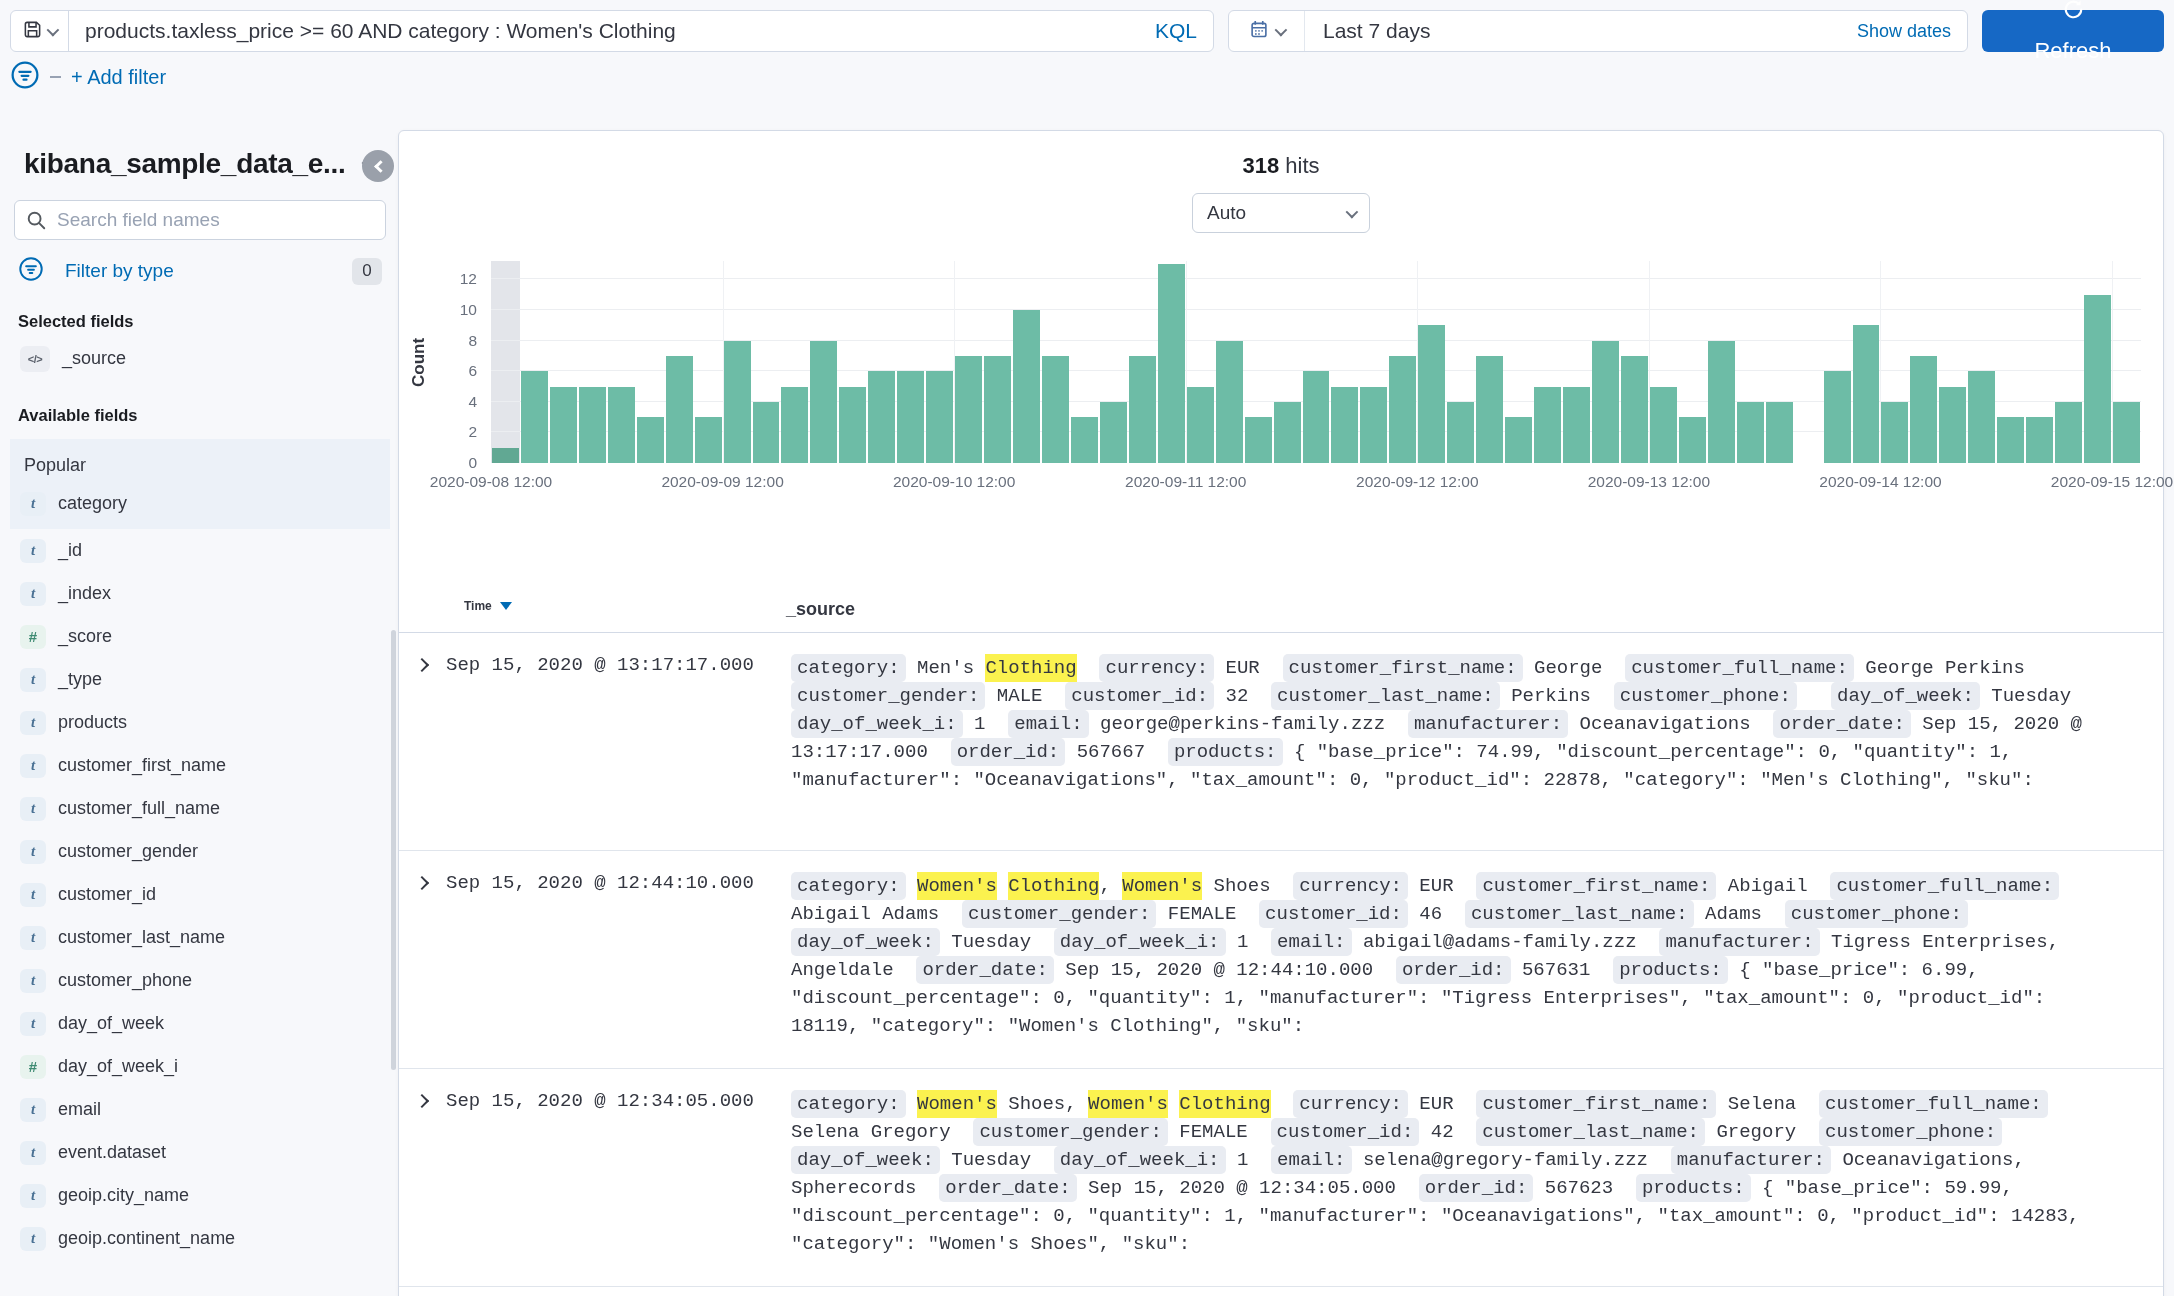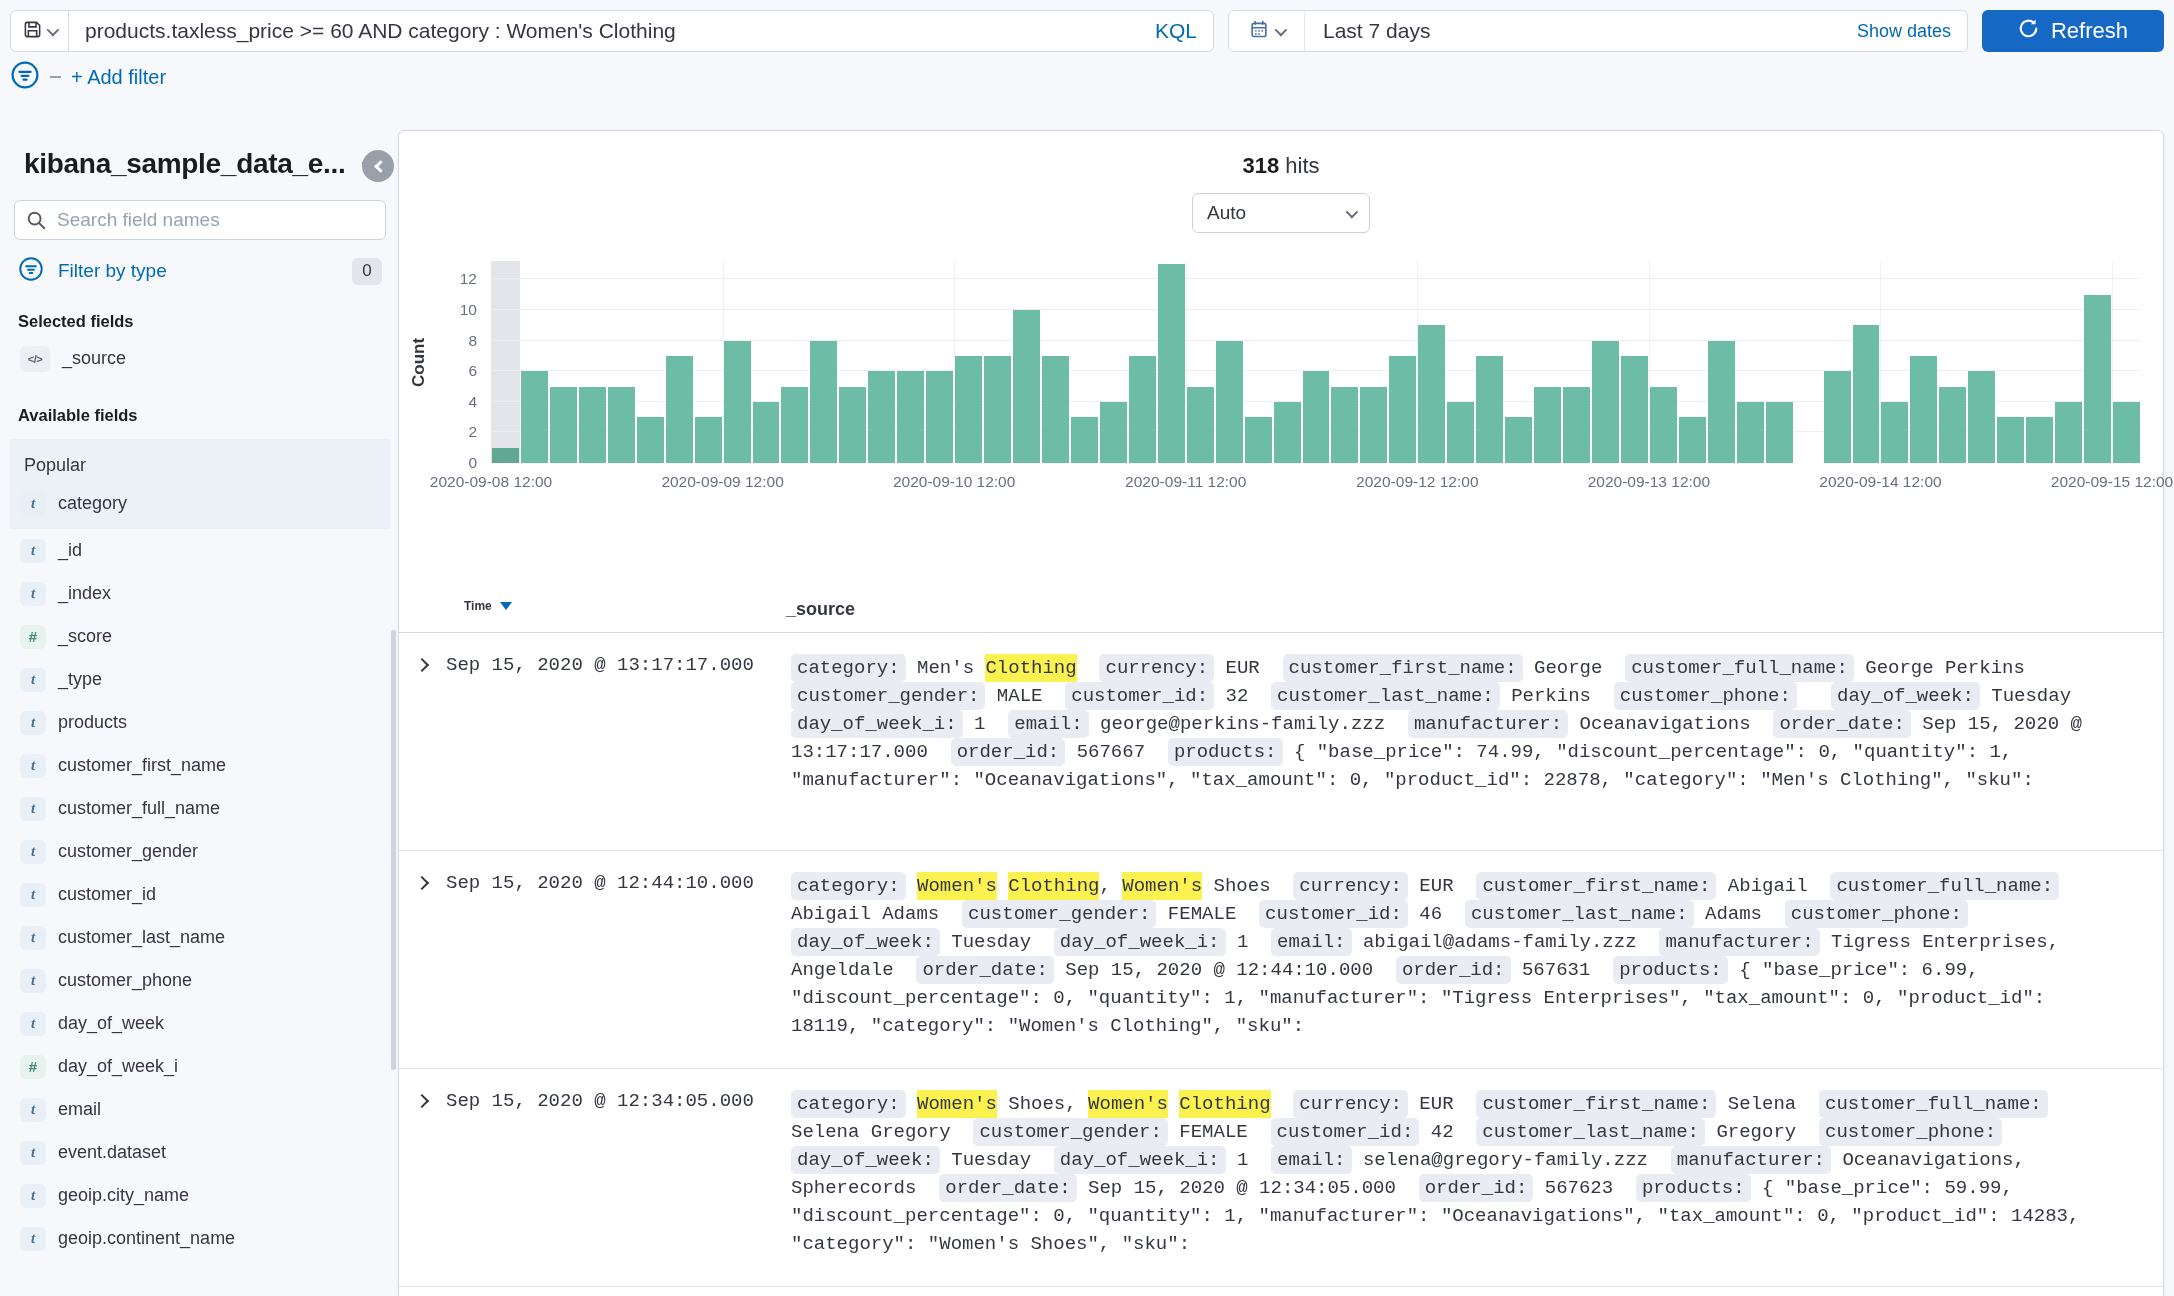--- a/index.html
+++ b/index.html
@@ -21,38 +21,38 @@
   .chev{display:inline-block;width:9px;height:9px;border-right:2px solid #69707D;border-bottom:2px solid #69707D;
     transform:rotate(45deg) translateY(-2px);}
   .date-group{position:absolute;left:1228px;top:10px;width:740px;height:42px;background:#fff;
     border:1px solid var(--border);border-radius:6px;display:flex;align-items:center;}
   .cal-seg{width:76px;height:100%;display:flex;align-items:center;justify-content:center;gap:6px;
     border-right:1px solid #E3E8EF;cursor:pointer;}
   .date-value{padding-left:18px;font-size:21px;color:var(--text);}
   .show-dates{margin-left:auto;padding-right:16px;font-size:18px;color:var(--accent);cursor:pointer;}
   .refresh-btn{position:absolute;left:1982px;top:10px;width:182px;height:42px;border:none;border-radius:6px;
     background:#1668C5;color:#fff;font-size:22px;font-family:inherit;display:flex;align-items:center;
-    justify-content:center;gap:12px;cursor:pointer;}
+    justify-content:center;gap:12px;cursor:pointer;flex-direction:column;}
 
   
   .filter-row{position:absolute;left:10px;top:60px;height:34px;display:flex;align-items:center;gap:8px;}
   .filter-dash{width:11px;height:2px;background:#98A2B3;margin:0 2px;}
   .add-filter{font-size:20px;color:var(--accent);cursor:pointer;}
 
   
   .sidebar{position:absolute;left:10px;top:130px;width:380px;}
   .sb-title-row{display:flex;align-items:center;padding:18px 10px 0 14px;cursor:pointer;}
   .sb-title{font-size:28px;font-weight:700;color:var(--dark);letter-spacing:-0.3px;}
   .sb-title-chev{margin-left:16px;}
   .search-wrap{position:relative;margin:20px 4px 0 4px;}
   .search-input{width:100%;height:40px;border:1px solid #CBD3DF;border-radius:6px;background:#fff;
     padding:0 10px 0 42px;font-size:19px;font-family:inherit;color:var(--text);}
   .search-input::placeholder{color:#98A2B3;}
   .search-icon{position:absolute;left:11px;top:9px;}
-  .ftype-row{display:flex;align-items:center;gap:14px;margin:16px 8px 0 8px;cursor:pointer;}
+  .ftype-row{display:flex;align-items:center;gap:21px;margin:16px 8px 0 8px;cursor:pointer;}
   .ftype-label{font-size:19px;color:var(--accent);}
   .ftype-badge{margin-left:auto;min-width:30px;height:27px;background:#E2E5EA;border-radius:6px;
     display:flex;align-items:center;justify-content:center;font-size:17px;color:var(--text);}
   .sb-heading{margin:26px 0 0 8px;font-size:16.5px;font-weight:700;color:var(--dark);}
   .field-item{display:flex;align-items:center;gap:12px;height:43px;padding-left:10px;cursor:pointer;}
   .badge{width:26px;height:24px;border-radius:6px;display:flex;align-items:center;justify-content:center;
     font-size:15px;flex:0 0 auto;}
   .badge-t{background:#E8EFF6;color:#4A7194;font-family:"Liberation Serif",serif;font-style:italic;font-weight:700;}
   .badge-n{background:#E8F3EE;color:#3E8B72;font-weight:700;}
   .badge-src{width:30px;height:26px;border-radius:6px;background:#ECEEF3;color:#5A606B;font-size:11px;

